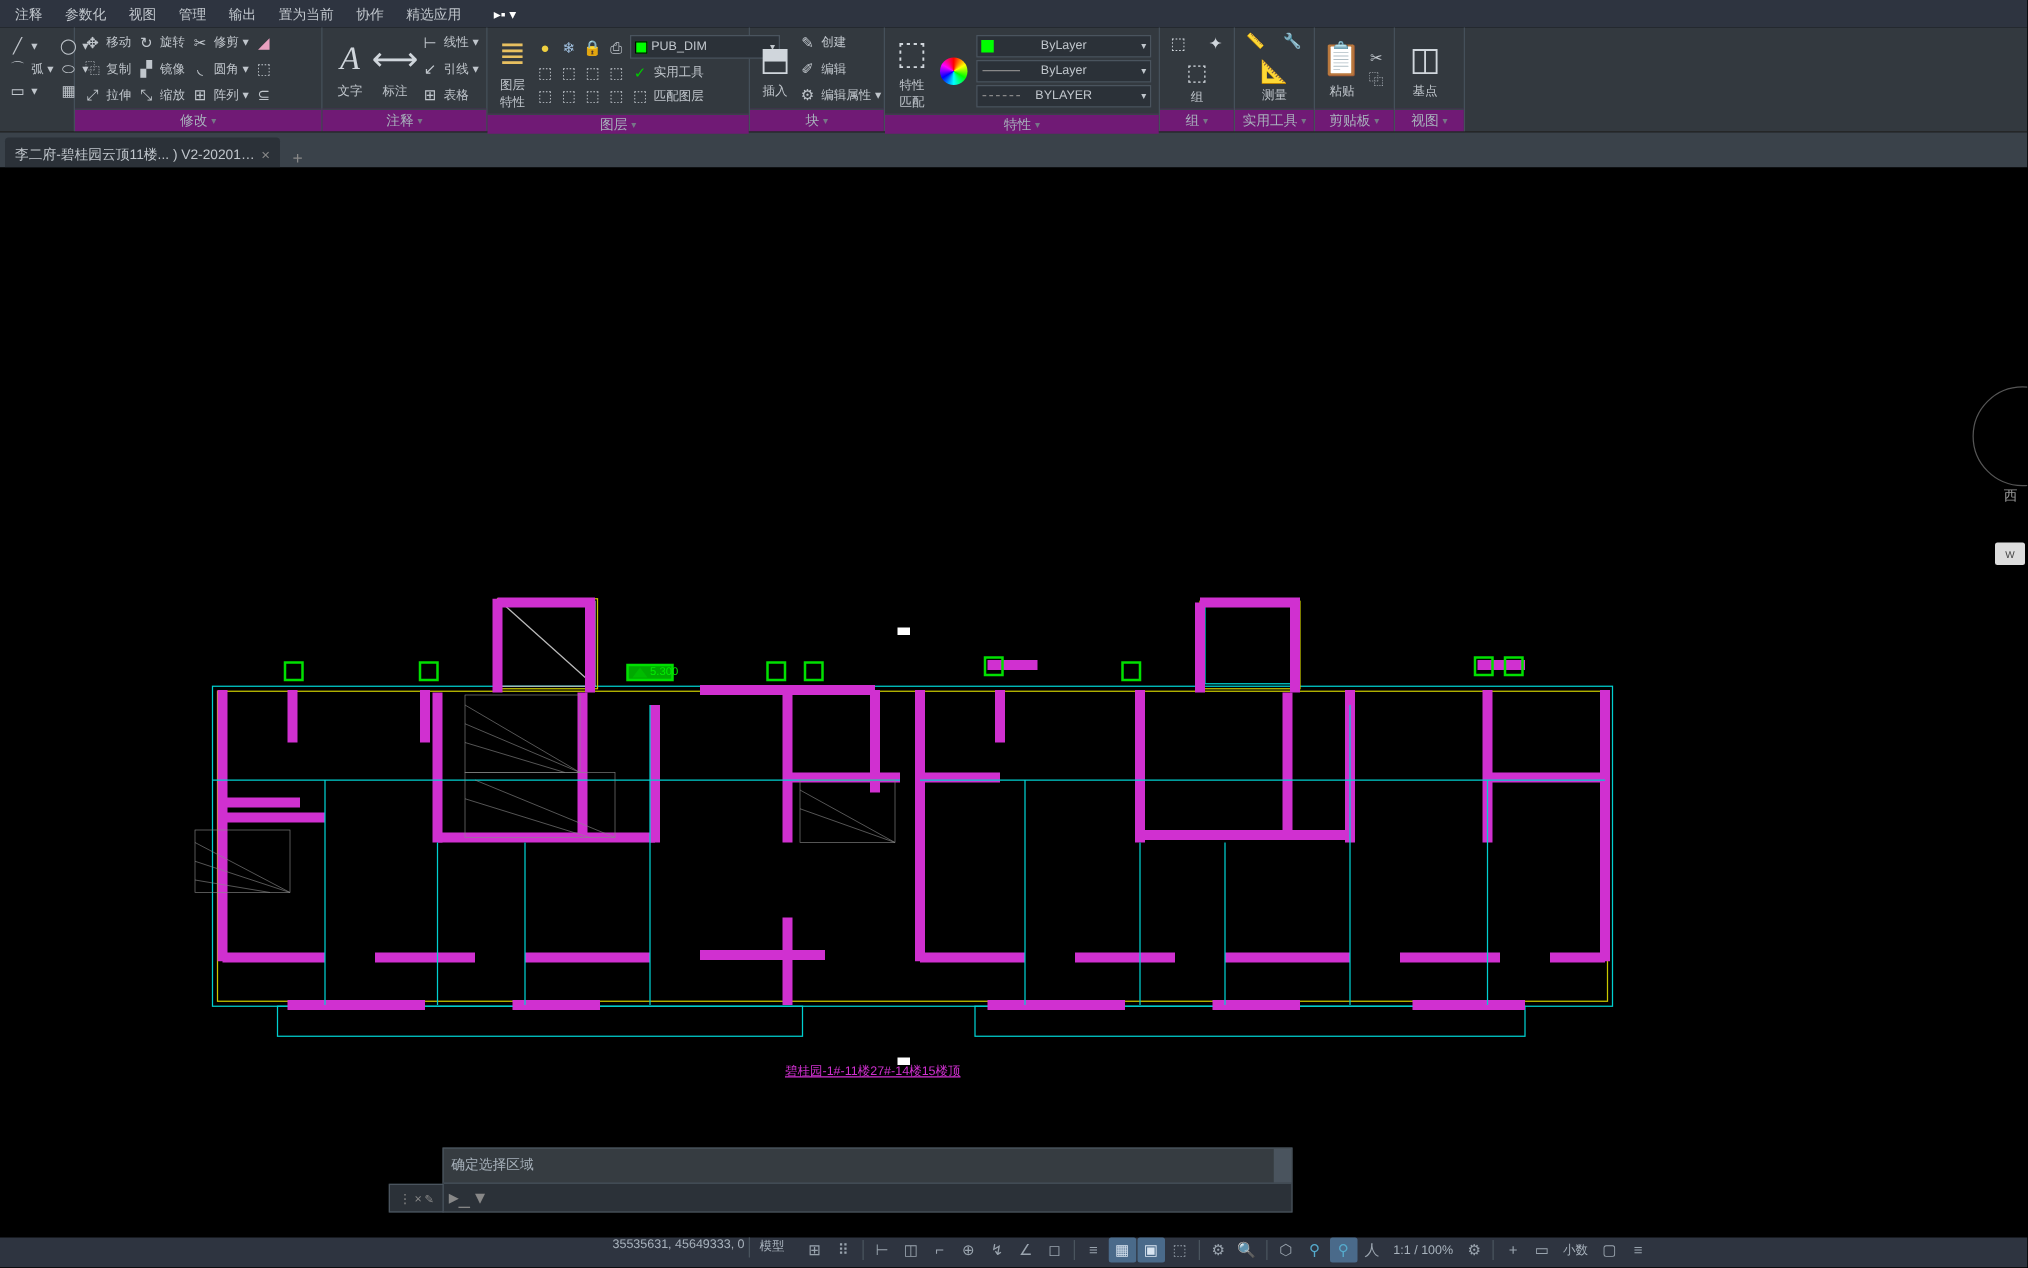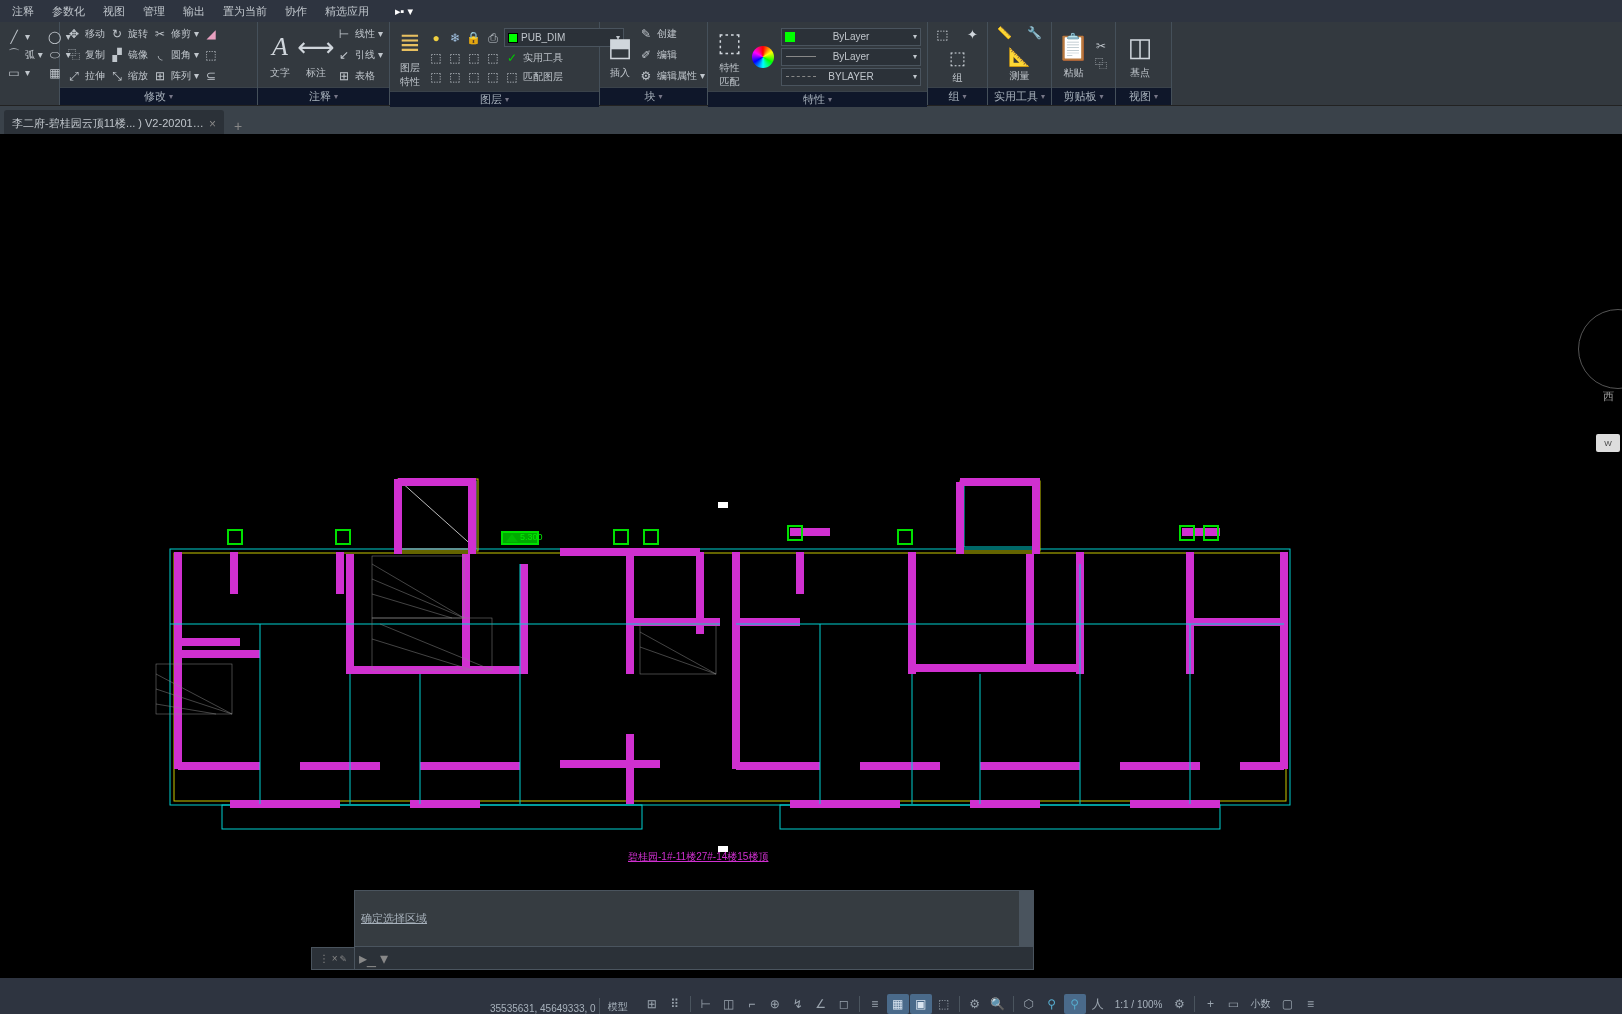--- a/index.html
+++ b/index.html
@@ -7,21 +7,21 @@
 
 
 .menubar { height:22px; background:#2e3440; display:flex; align-items:center; padding-left:4px; gap:2px; }
 .menubar span { color:#c0c6cc; font-size:11px; padding:2px 8px; cursor:pointer; }
 .menubar .play { color:#fff; margin-left:8px; font-size:11px; }
 
 
 .ribbon { height:84px; background:#33393f; display:flex; border-bottom:1px solid #222; }
 .panel { border-right:1px solid #45505a; display:flex; flex-direction:column; }
 .panel-body { flex:1; display:flex; align-items:center; padding:2px 6px; gap:4px; }
-.panel-title { height:18px; background:#0f172a; color:#a8b2bc; font-size:11px; text-align:center; display:flex; align-items:center; justify-content:center; gap:3px; border-top:1px solid #3a424a; }
+.panel-title { height:18px; background:#701a75; color:#a8b2bc; font-size:11px; text-align:center; display:flex; align-items:center; justify-content:center; gap:3px; border-top:1px solid #3a424a; }
 .panel-title::after { content:"▾"; font-size:8px; color:#778; }
 .rbtn { display:flex; flex-direction:column; align-items:center; gap:1px; color:#c0c6cc; font-size:10px; cursor:pointer; min-width:28px; }
 .rbtn-icon { width:28px; height:28px; display:flex; align-items:center; justify-content:center; font-size:18px; color:#d0d6dc; }
 .rbtn-lg .rbtn-icon { width:36px; height:36px; font-size:26px; }
 .rcol { display:flex; flex-direction:column; gap:2px; }
 .rrow { display:flex; align-items:center; gap:3px; color:#c0c6cc; font-size:10px; cursor:pointer; white-space:nowrap; }
 .rrow .ri { width:16px; height:16px; display:inline-flex; align-items:center; justify-content:center; font-size:12px; }
 
 
 .layer-combo { width:120px; height:19px; background:#2b3138; border:1px solid #4a545e; display:flex; align-items:center; padding:0 3px; gap:3px; font-size:10px; color:#c0c6cc; }
@@ -42,28 +42,28 @@
 .canvas svg { position:absolute; left:0; top:0; }
 
 
 .navcube { position:absolute; right:2px; top:175px; width:44px; height:100px; }
 .navcube .ring { width:80px; height:80px; border:1px solid #555; border-radius:50%; position:absolute; right:-38px; top:0; }
 .navcube .lbl { position:absolute; right:6px; top:80px; color:#999; font-size:11px; }
 .wcs-btn { position:absolute; right:2px; top:300px; width:24px; height:18px; background:#ddd; font-size:8px; display:flex; align-items:center; justify-content:center; color:#444; border-radius:2px; }
 
 
 .cmdwin { position:absolute; left:354px; bottom:44px; width:680px; background:rgba(60,66,72,0.9); border:1px solid #4a545e; }
-.cmd-hist { padding:20px 6px; color:#a8b2bc; font-size:11px; line-height:15px;text-decoration:underline; }
+.cmd-hist { padding:6px 6px; color:#a8b2bc; font-size:11px; line-height:15px; }
 .cmd-line { height:23px; background:#2b3138; display:flex; align-items:center; padding:0 4px; gap:4px; border-top:1px solid #4a545e; position:relative; }
 .cmd-handle { position:absolute; left:-44px; top:0; height:23px; width:44px; background:#2b3138; border:1px solid #4a545e; display:flex; align-items:center; justify-content:center; gap:2px; color:#888; font-size:10px; }
 .cmd-input { flex:1; background:transparent; border:none; color:#c0c6cc; font-size:11px; outline:none; }
 .cmd-sb { width:14px; background:#4a545e; position:absolute; right:0; top:0; bottom:23px; }
 
 
-.statusbar { position:absolute; left:0; right:0; bottom:0; height:36px; background:#2e3440; display:flex; align-items:flex-end; color:#a8b2bc; font-size:10px; }
+.statusbar { position:absolute; left:0; right:0; bottom:0; height:24px; background:#2e3440; display:flex; align-items:flex-start; color:#a8b2bc; font-size:10px; }
 .statusbar .coords { margin-left:490px; }
 .statusbar .sbtns { display:flex; align-items:center; gap:1px; margin-left:8px; }
 .sb-btn { width:22px; height:20px; display:flex; align-items:center; justify-content:center; cursor:pointer; font-size:12px; color:#9aa4ae; border-radius:2px; }
 .sb-btn.on { background:#4a6a8a; color:#d8e4f0; }
 .sb-sep { width:1px; height:16px; background:#4a545e; margin:0 3px; }
 .sb-txt { padding:0 5px; }
 
 
 .c-mag { stroke:#d030d0; }
 .c-cyan { stroke:#00d0d0; }

